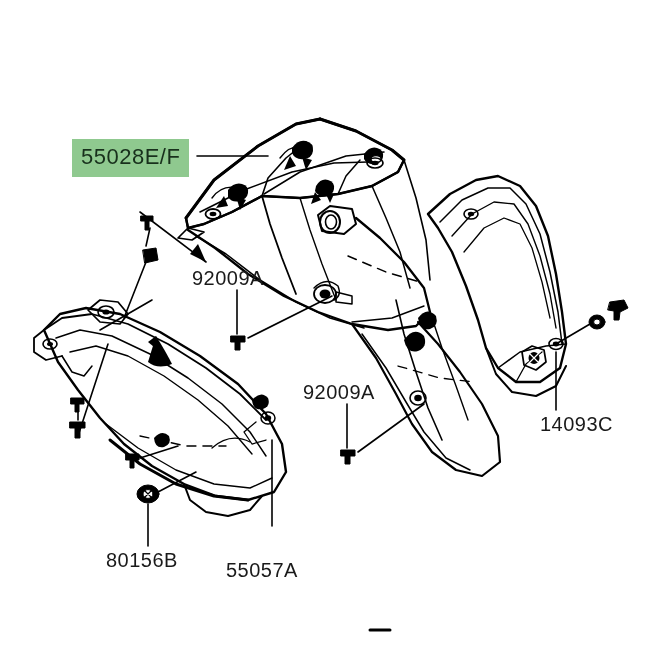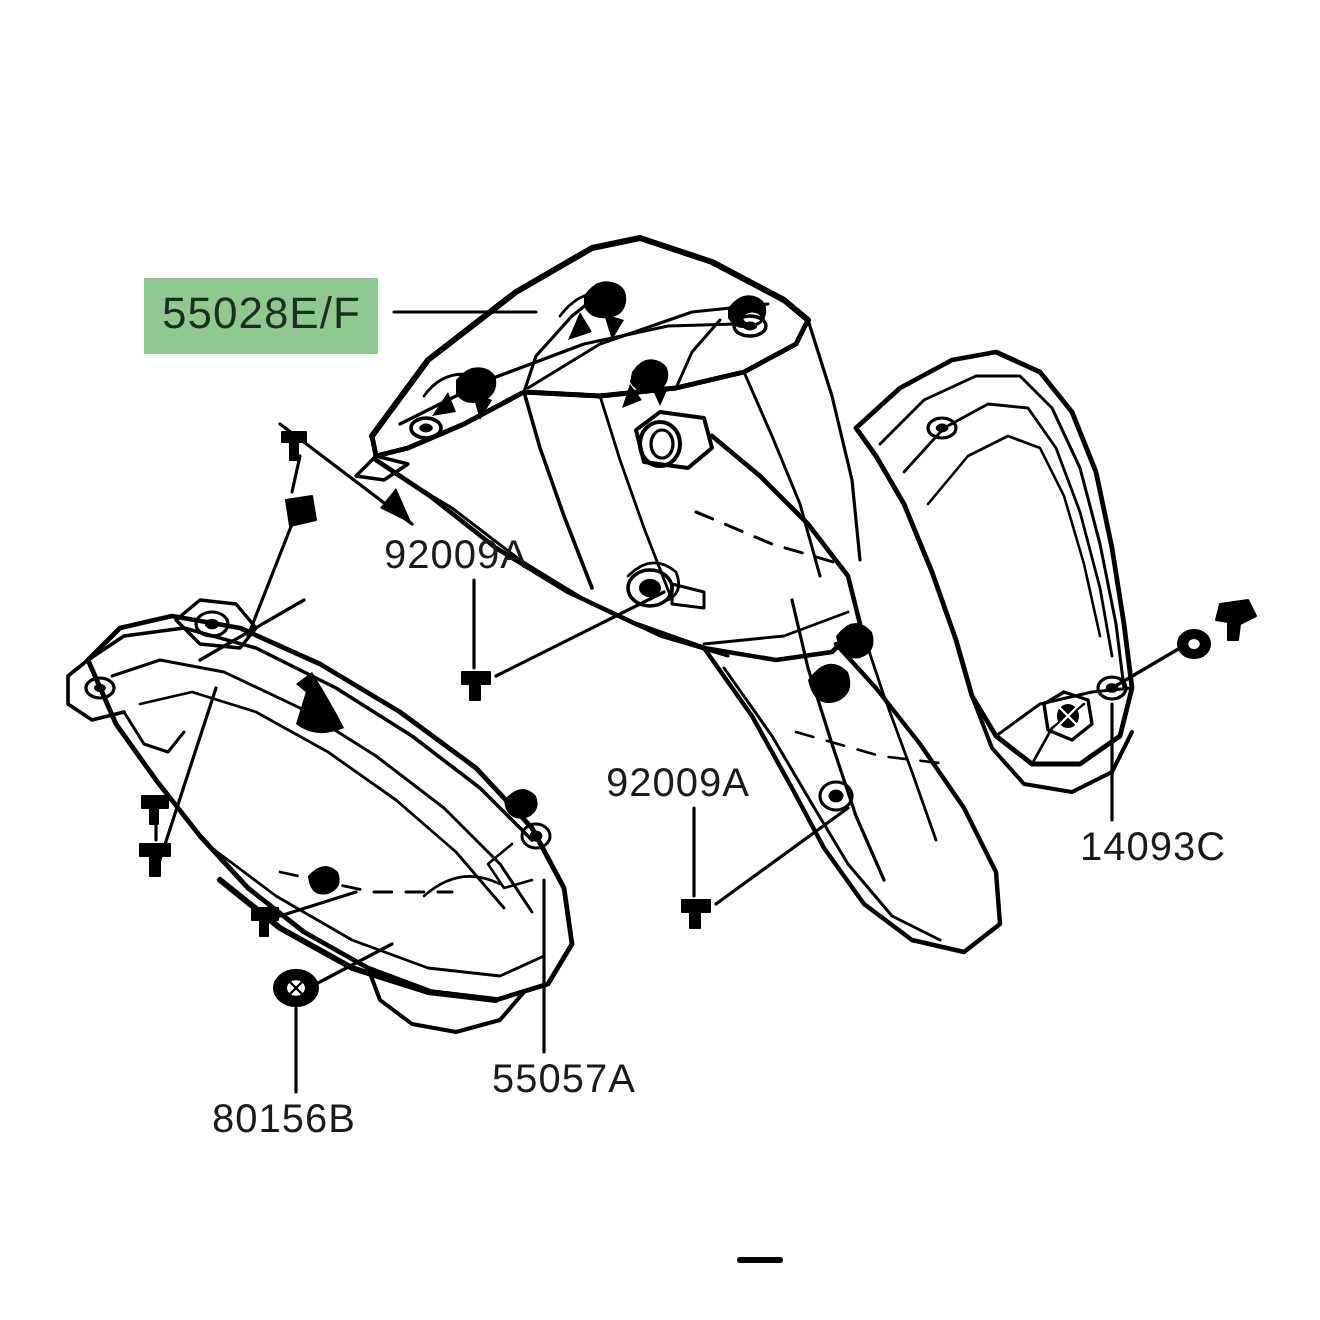--- a/index.html
+++ b/index.html
@@ -34,21 +34,21 @@
   .label-highlight {
     background: #8fc98f;
     color: #18301c;
     padding: 7px 9px 9px 9px;
     font-size: 22px;
     letter-spacing: 0.5px;
   }
   .lbl-92009a-1 { left: 192px; top: 268px; }
   .lbl-92009a-2 { left: 303px; top: 382px; }
   .lbl-14093c   { left: 508px; top: 414px; margin-left: 32px; }
-  .lbl-55057a   { left: 226px; top: 530px; margin-left: 20px; }
+  .lbl-55057a   { left: 226px; top: 560px; }
   .lbl-92161b   { left: 106px; top: 550px; }
   .lbl-55028ef  { left: 72px;  top: 139px; }
 </style>
 </head>
 <body>
 
 <div id="page">
 
   <svg id="diagram-svg" viewBox="0 0 660 660">
     <g fill="none" stroke="#000000" stroke-width="2" stroke-linecap="round" stroke-linejoin="round">

